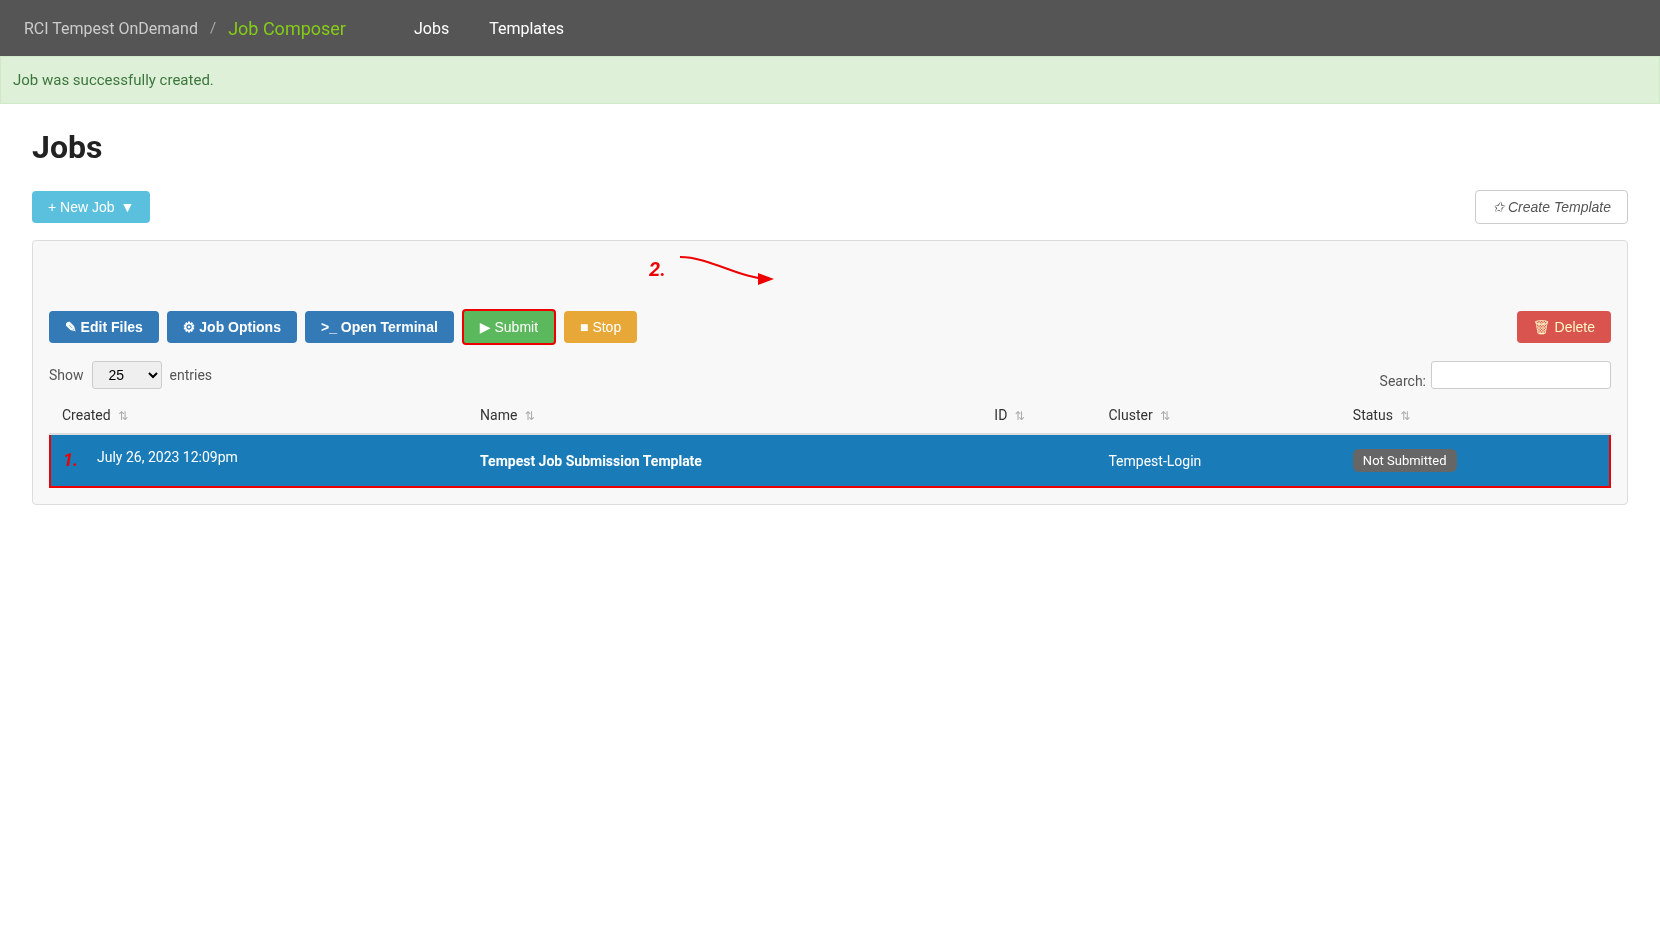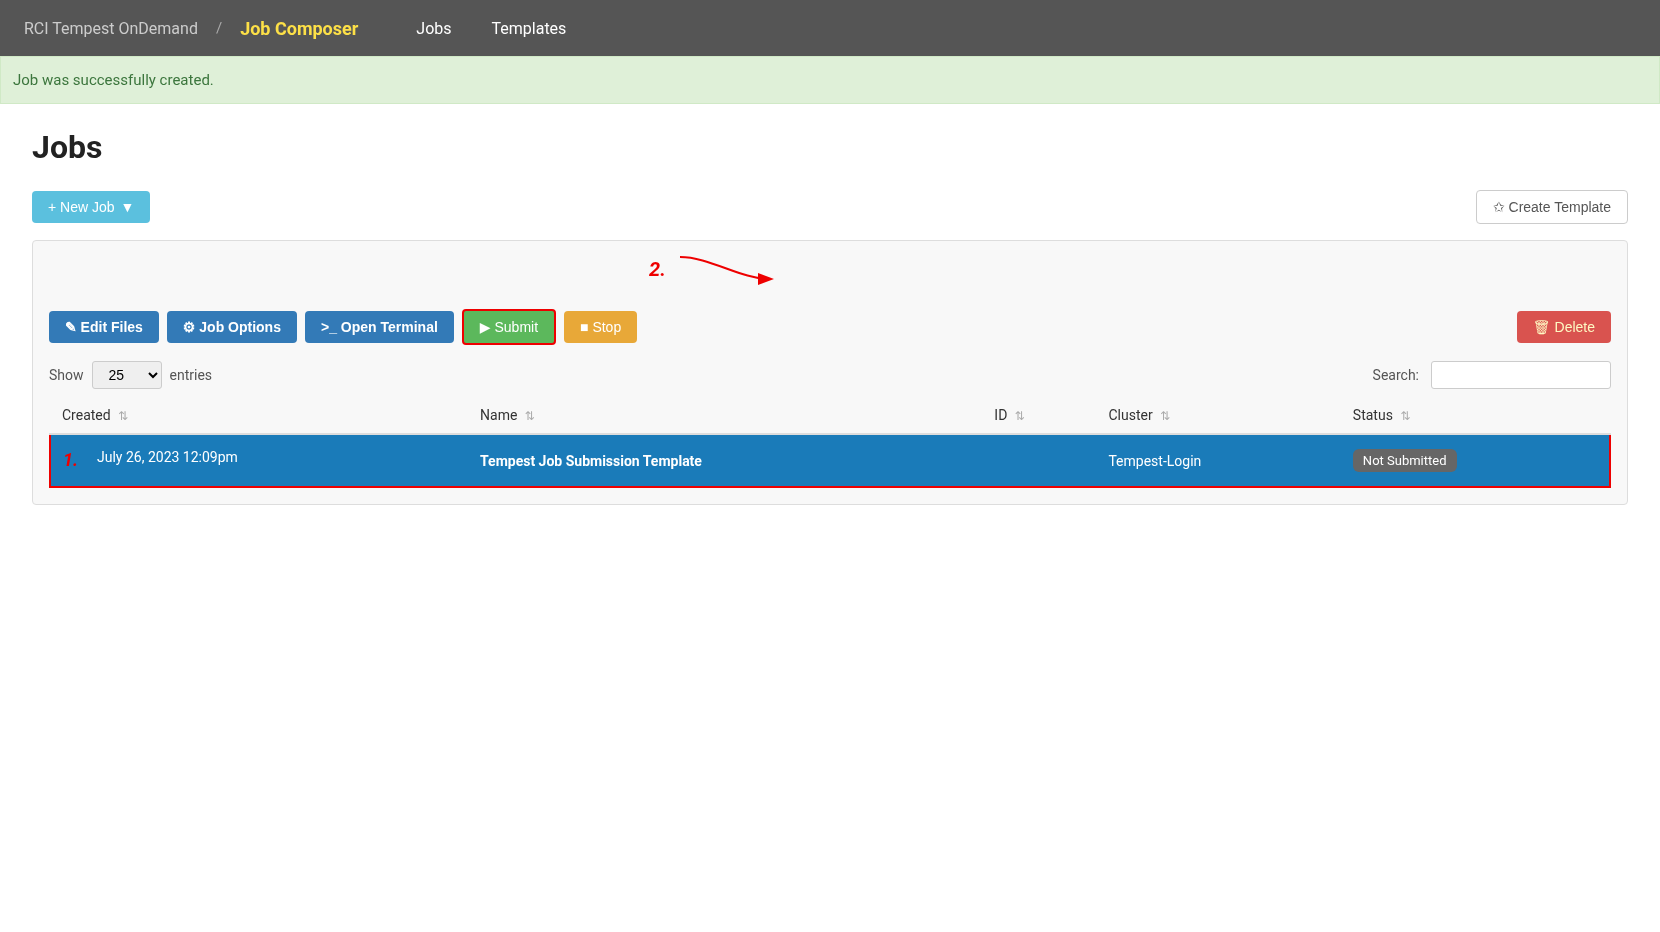--- a/index.html
+++ b/index.html
@@ -6,25 +6,25 @@
     body { font-family: -apple-system, BlinkMacSystemFont, 'Segoe UI', Roboto, sans-serif; background: #fff; font-size: 15px; }
 
     
     .header {
       background: #555;
       color: #fff;
       padding: 8px 24px;
       height: 56px;
       display: flex;
       align-items: center;
-      gap: 14px;
+      gap: 8px;
     }
     .header-brand { font-size: 16px; color: #ccc; }
     .header-sep { color: #aaa; margin: 0 4px; }
-    .header-app { font-size: 18px; font-weight: bold; color: #fde047; margin-right: 24px; }
+    .header-app { font-size: 18px; font-weight: normal; color: #84cc16; margin-right: 40px; }
     .header-nav { display: flex; gap: 0; }
     .header-nav a {
       color: #fff;
       text-decoration: none;
       padding: 0 20px;
       height: 56px;
       display: flex;
       align-items: center;
       font-size: 16px;
     }
@@ -59,21 +59,21 @@
       gap: 6px;
       padding: 8px 16px;
       border-radius: 4px;
       border: none;
       cursor: pointer;
       font-size: 14px;
       font-weight: 500;
       text-decoration: none;
     }
     .btn-teal { background: #5bc0de; color: #fff; }
-    .btn-outline { background: #fff; color: #555; border: 1px solid #ccc; }
+    .btn-outline { background: #fff; color: #555; border: 1px solid #ccc; font-style: italic; }
     .btn-blue { background: #337ab7; color: #fff; font-weight: bold; }
     .btn-green { background: #5cb85c; color: #fff; border: 2px solid #f00; }
     .btn-yellow { background: #e8a838; color: #fff; }
     .btn-danger { background: #d9534f; color: #fef9c3; }
 
     .toolbar-inner {
       background: #f8f8f8;
       border: 1px solid #ddd;
       border-radius: 4px;
       padding: 16px 16px;
@@ -92,21 +92,21 @@
       justify-content: space-between;
       margin: 12px 0 8px 0;
     }
     .show-entries { display: flex; align-items: center; gap: 8px; color: #555; font-size: 14px; }
     .show-entries select {
       padding: 4px 12px;
       border: 1px solid #ccc;
       border-radius: 3px;
       font-size: 14px;
     }
-    .search-box { display: flex; align-items: center; gap: 12px; color: #555; font-size: 14px; }
+    .search-box { display: flex; align-items: flex-end; gap: 5px; color: #555; font-size: 14px; }
     .search-box input {
       padding: 5px 8px;
       border: 1px solid #ccc;
       border-radius: 3px;
       width: 180px;
       font-size: 14px;
     }
 
     
     table { width: 100%; border-collapse: collapse; font-size: 14px; }

